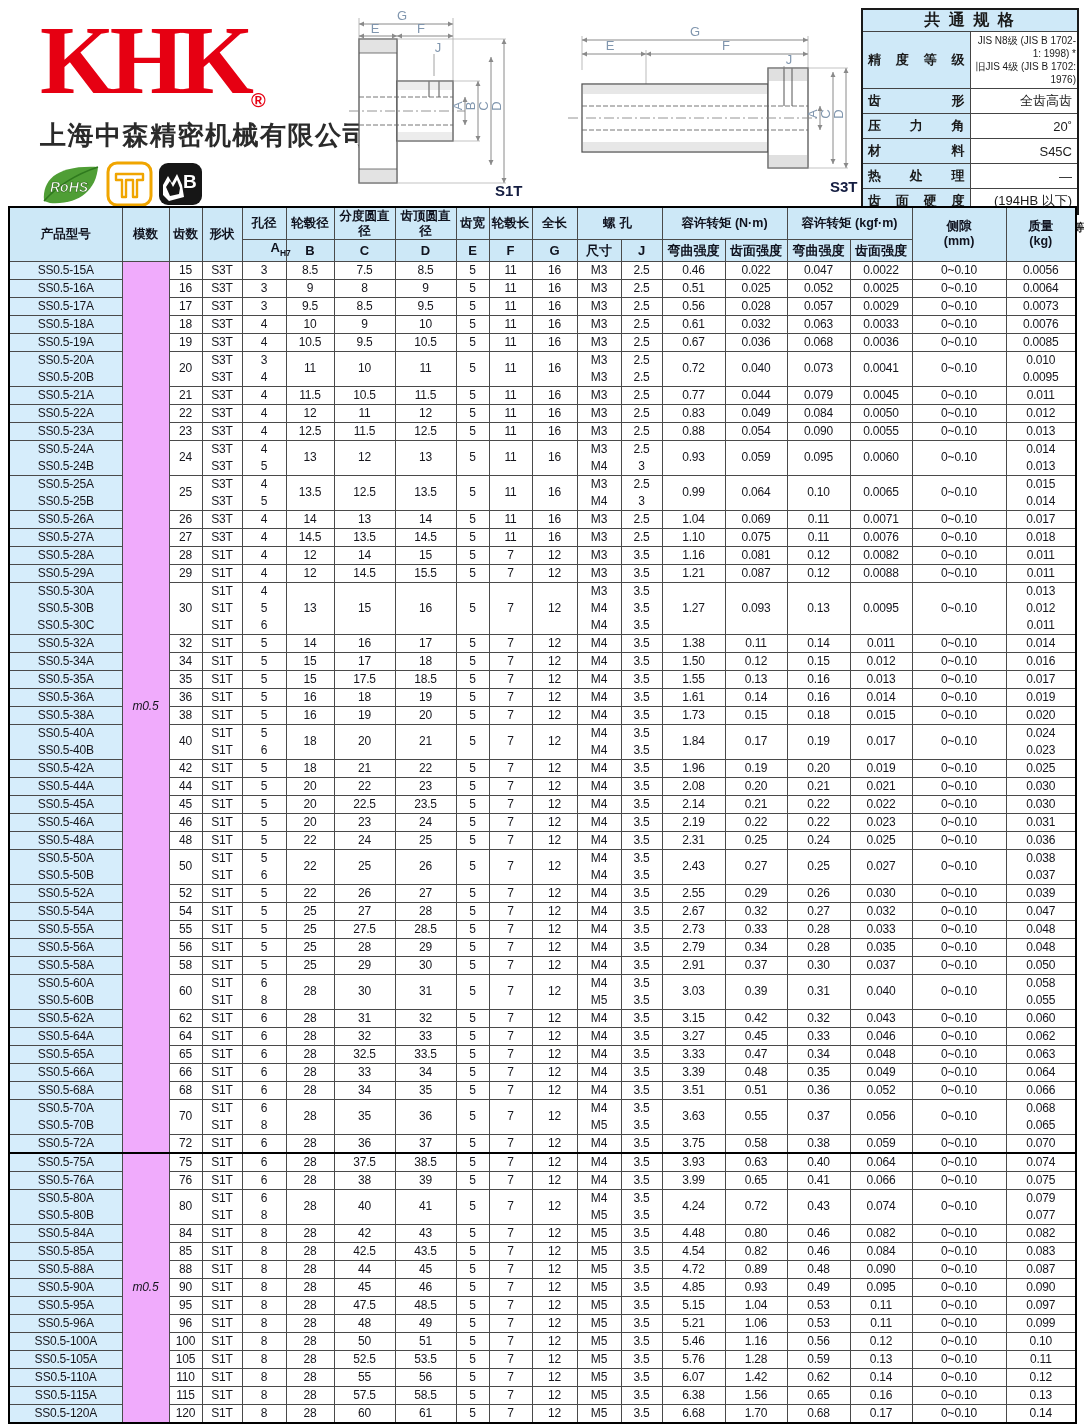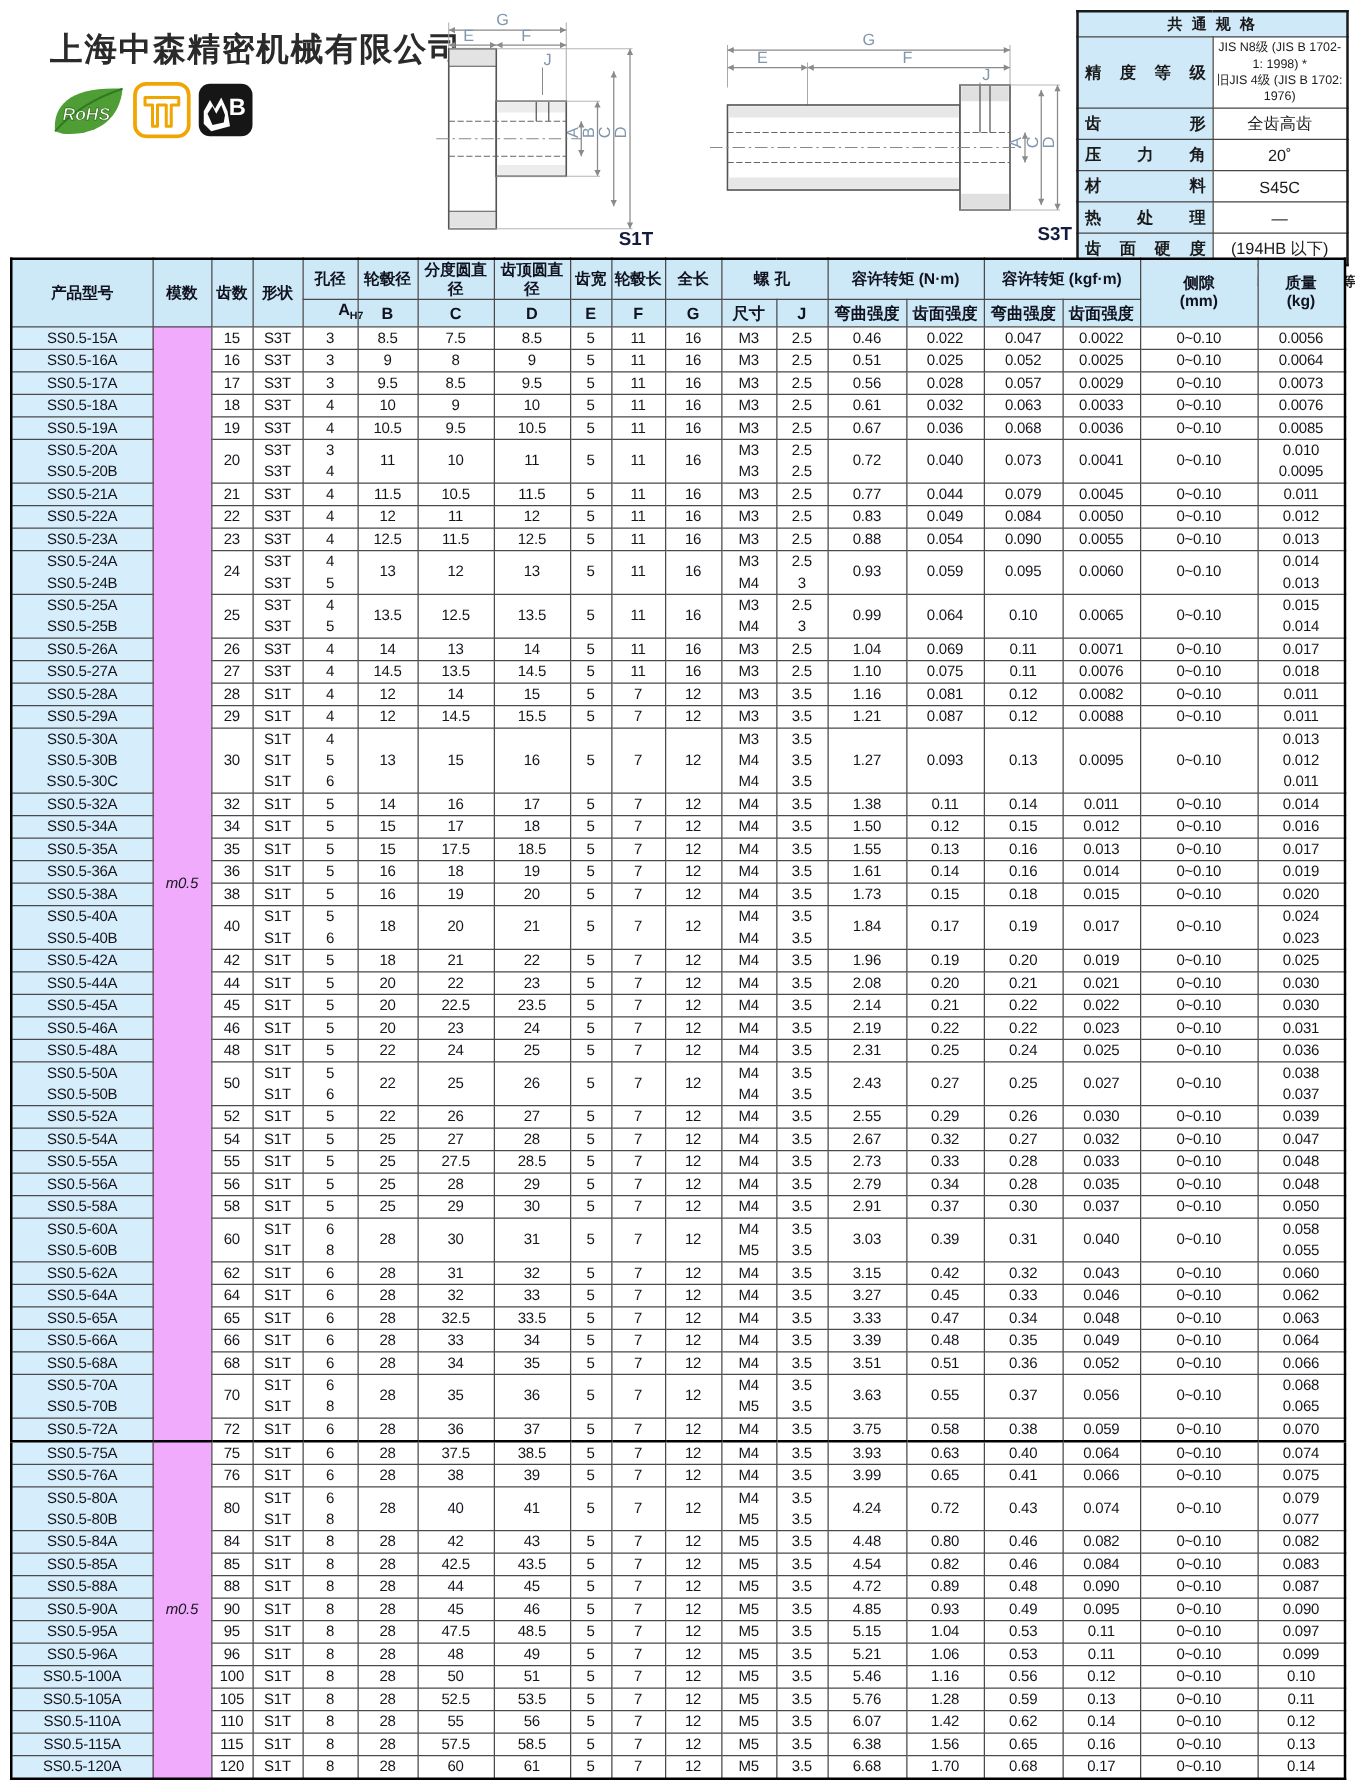--- a/index.html
+++ b/index.html
@@ -20,23 +20,23 @@
   .drawing{position:absolute;top:6px;}
   .d-s1t{left:345px;}
   .d-s3t{left:558px;}
   .dim-letter{fill:#8096ae;font-size:13px;font-family:"Liberation Sans",sans-serif;}
   .cap{fill:#131c40;font-size:15px;font-weight:bold;font-family:"Liberation Sans",sans-serif;}
 
   
   .spec-wrap{position:absolute;left:861px;top:8px;width:218px;}
   table.spec{border-collapse:collapse;width:218px;table-layout:fixed;border:2px solid #1a1a1a;}
   table.spec th,table.spec td{border:1px solid #444;font-size:13px;padding:0 5px;height:24px;vertical-align:middle;}
-  table.spec th{background:#cfe9f8;font-size:12px;letter-spacing:2px;height:19px;font-weight:bold;}
+  table.spec th{background:#cfe9f8;font-size:16px;letter-spacing:2px;height:19px;font-weight:bold;}
   td.sl{background:#cfe9f8;width:60px;text-align:justify;text-align-last:justify;font-weight:bold;font-size:12.5px;}
-  td.sv{text-align:center;background:#fff;}
+  td.sv{text-align:right;background:#fff;}
   td.sv.small{font-size:10px;line-height:13px;white-space:pre-line;padding:2px 1px;height:32px;}
   .specnote{margin-top:5px;font-size:11px;font-weight:bold;color:#222;white-space:nowrap;letter-spacing:-0.3px;}
 
   
   table.main{position:absolute;left:8px;top:206px;width:1067px;border-collapse:collapse;
              table-layout:fixed;border:2px solid #000;}
   table.main th{background:#cde8f7;border:1px solid #4a4a4a;font-size:12.5px;font-weight:bold;
                 color:#10131f;padding:0;white-space:pre-line;line-height:15px;}
   table.main thead tr.hr1 th{height:31px;}
   table.main thead tr.hr2 th{height:20px;font-size:13px;}
@@ -48,20 +48,23 @@
              font-size:12.5px;letter-spacing:-0.3px;}
   td.c-module{background:#f0abfc;font-style:italic;font-weight:normal;font-size:13px;}
   td.c-teeth{text-align:right;padding-right:6px;}
   tr.sec td{border-top:2.5px solid #000;}
   .subA{font-size:13px;margin-left:28px;} .subA sub{font-size:8.5px;}
 </style>
 </head>
 <body>
 
 <div class="brand">
+  <div class="logo-line">
+    <span class="logo-khk">KHK</span><span class="logo-reg">®</span>
+  </div>
   <div class="company">上海中森精密机械有限公司</div>
   <div class="cert-icons">
     <svg width="62" height="46" viewBox="0 0 62 46">
       <path d="M4 40 C2 18 18 4 58 6 C56 30 38 44 10 42 Z" fill="#4f9e35"></path>
       <path d="M4 40 C20 22 40 12 58 6" stroke="#2f7a1e" stroke-width="1.5" fill="none"></path>
       <text x="10" y="31" font-size="14" font-style="italic" font-weight="bold" fill="#ffffff" stroke="#2f6b18" stroke-width="0.6">RoHS</text>
     </svg>
     <svg width="47" height="46" viewBox="0 0 47 46">
       <rect x="2" y="2" width="43" height="42" rx="9" fill="#ffffff" stroke="#f0a500" stroke-width="3"></rect>
       <path d="M10 13 H37 V19 H31 V36 H27 V19 H20 V36 H16 V19 H10 Z" fill="none" stroke="#f0a500" stroke-width="2.4" stroke-linejoin="round"></path>

